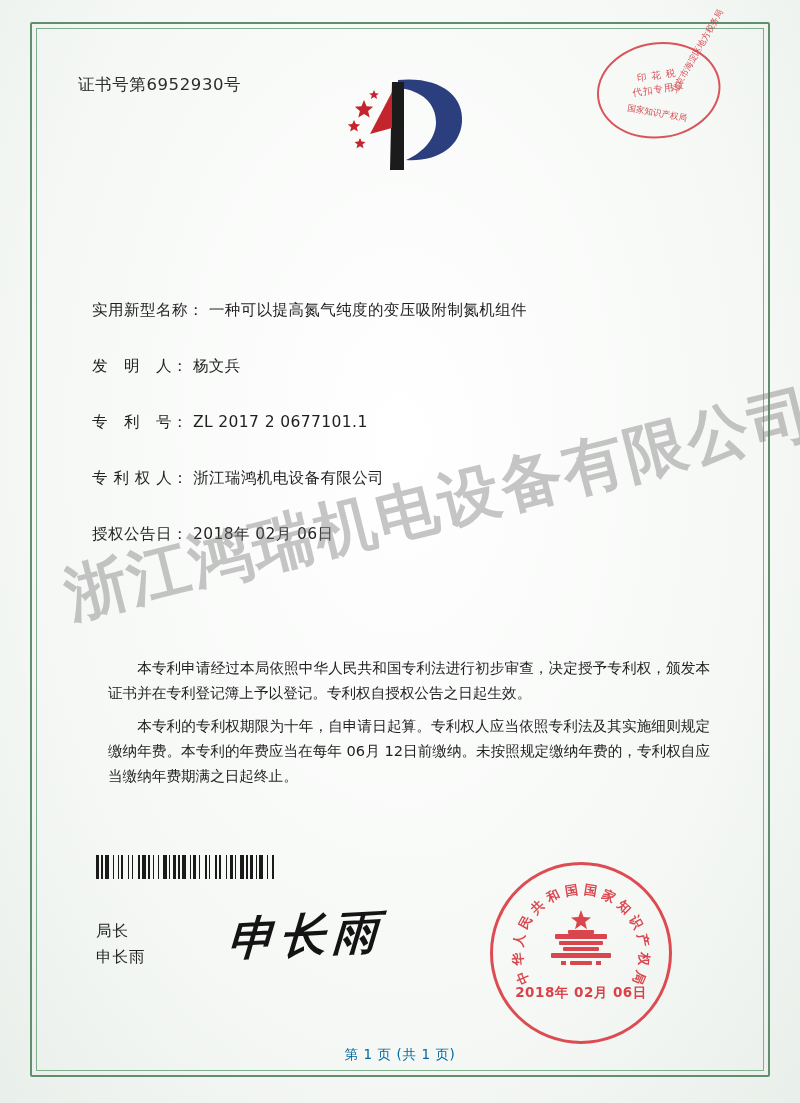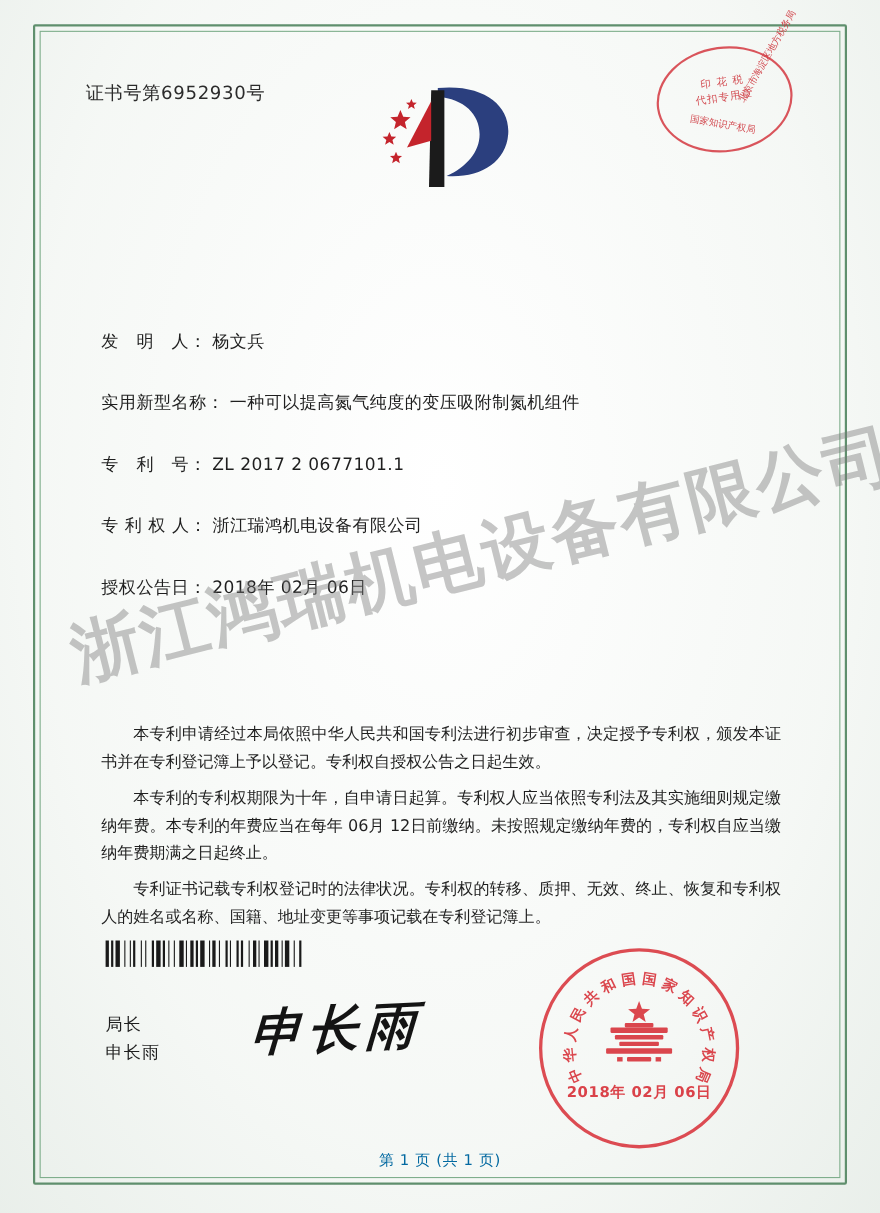--- a/index.html
+++ b/index.html
@@ -157,21 +157,21 @@
     position: absolute;
     left: 92px;
     top: 655px;
     width: 618px;
     font-size: 14.6px;
     line-height: 25px;
     color: #1f1f1f;
     text-align: justify;
   }
   .body-text p {
-    margin: 0 0 8px 0;
+    margin: 0 0 8px 16px;
     text-indent: 2em;
   }
 
   
   .barcode {
     position: absolute;
     left: 96px;
     top: 855px;
     width: 230px;
     height: 24px;
@@ -327,45 +327,44 @@
       <div>代扣专用章</div>
     </div>
     <div class="arc-text">
       <span style="left:26px;top:62px;transform:rotate(18deg)">国家知识产权局</span>
     </div>
   </div>
 
 
   <div class="fields">
     <div class="field-row">
+      <span class="label">实用新型名称：</span>
+      <span class="value">一种可以提高氮气纯度的变压吸附制氮机组件</span>
+    </div>
+    <div class="field-row">
       <span class="label">发　明　人：</span>
       <span class="value">杨文兵</span>
-    </div>
-    <div class="field-row">
-      <span class="label">实用新型名称：</span>
-      <span class="value">一种可以提高氮气纯度的变压吸附制氮机组件</span>
     </div>
     <div class="field-row">
       <span class="label">专　利　号：</span>
       <span class="value">ZL 2017 2 0677101.1</span>
     </div>
     <div class="field-row">
       <span class="label">专 利 权 人：</span>
       <span class="value">浙江瑞鸿机电设备有限公司</span>
     </div>
     <div class="field-row">
       <span class="label">授权公告日：</span>
       <span class="value">2018年 02月 06日</span>
     </div>
   </div>
 
   <div class="body-text">
     <p>本专利申请经过本局依照中华人民共和国专利法进行初步审查，决定授予专利权，颁发本证书并在专利登记簿上予以登记。专利权自授权公告之日起生效。</p>
     <p>本专利的专利权期限为十年，自申请日起算。专利权人应当依照专利法及其实施细则规定缴纳年费。本专利的年费应当在每年 06月 12日前缴纳。未按照规定缴纳年费的，专利权自应当缴纳年费期满之日起终止。</p>
-    <p>专利证书记载专利权登记时的法律状况。专利权的转移、质押、无效、终止、恢复和专利权人的姓名或名称、国籍、地址变更等事项记载在专利登记簿上。</p>
   </div>
 
   <div class="barcode" id="barcode">
       <i style="left: 0px; width: 3px;"></i>
       <i style="left: 5.2px; width: 2px;"></i>
       <i style="left: 9.4px; width: 4px;"></i>
       <i style="left: 16.6px; width: 1px;"></i>
       <i style="left: 21.8px; width: 1px;"></i>
       <i style="left: 25px; width: 2px;"></i>
       <i style="left: 32.2px; width: 1px;"></i>

